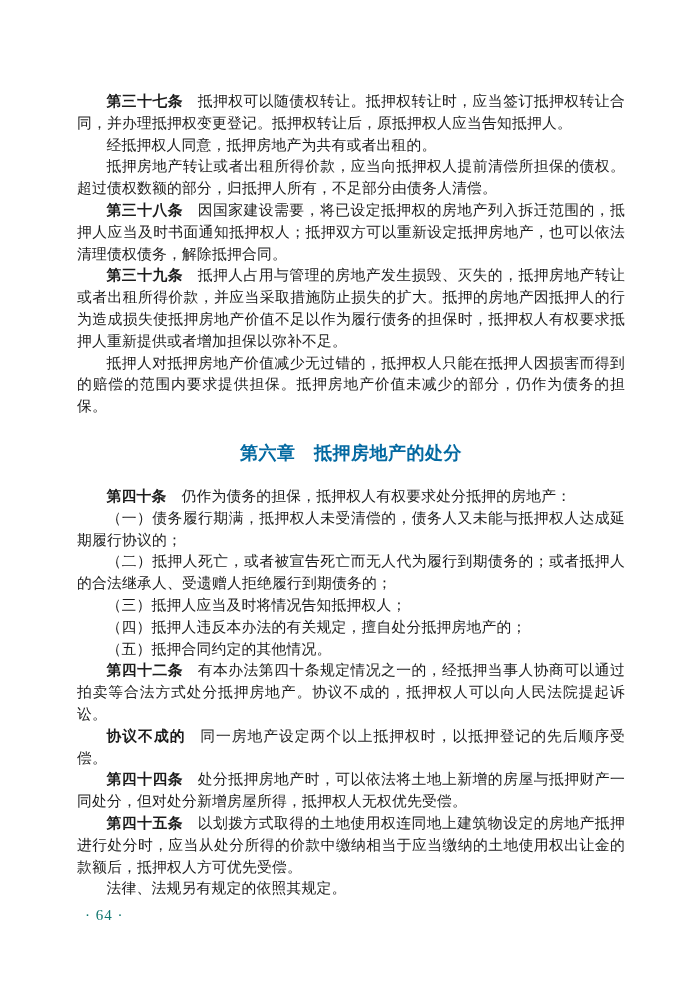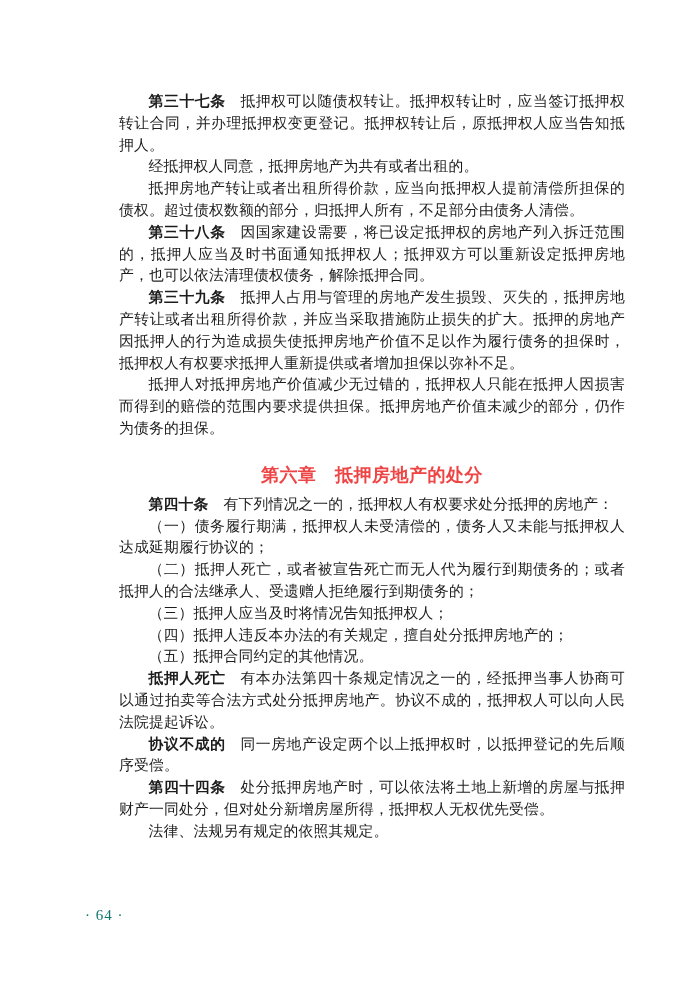--- a/index.html
+++ b/index.html
@@ -11,44 +11,44 @@
     position: relative;
     width: 699px;
     height: 982px;
     margin: 0 auto;
     background: #ffffff;
     overflow: hidden;
     font-family: "Liberation Serif", serif;
     color: #1c1c1c;
   }
   .content {
-    padding: 91px 74px 0 119px;
+    padding: 91px 74px 0 77px;
   }
   p.para {
     margin: 0;
     font-size: 14.8px;
     line-height: 21.8px;
     text-indent: 2em;
     text-align: justify;
     letter-spacing: 0.2px;
   }
   .art {
     font-family: "Liberation Sans", sans-serif;
     font-weight: 700;
     margin-right: 1em;
   }
   h2.chapter {
-    margin: 21px 0 5px 0;
+    margin: 21px 0 19px 0;
     font-family: "Liberation Sans", sans-serif;
     font-size: 18px;
     font-weight: 700;
     text-align: center;
     letter-spacing: 0.5px;
     line-height: 28px;
-    color: #ef4444;
+    color: #0369a1;
   }
   .pageno {
     position: absolute;
     left: 85px;
     top: 905px;
     font-size: 15px;
     line-height: 20px;
     font-family: "Liberation Serif", serif;
     color: #0f766e;
     letter-spacing: 1px;
@@ -67,38 +67,39 @@
     <p class="para"><span>抵押房地产转让或者出租所得价款，应当向抵押权人提前清偿所担保的债权。超过债权数额的部分，归抵押人所有，不足部分由债务人清偿。</span></p>
 
     <p class="para"><span class="art">第三十八条</span><span>因国家建设需要，将已设定抵押权的房地产列入拆迁范围的，抵押人应当及时书面通知抵押权人；抵押双方可以重新设定抵押房地产，也可以依法清理债权债务，解除抵押合同。</span></p>
 
     <p class="para"><span class="art">第三十九条</span><span>抵押人占用与管理的房地产发生损毁、灭失的，抵押房地产转让或者出租所得价款，并应当采取措施防止损失的扩大。抵押的房地产因抵押人的行为造成损失使抵押房地产价值不足以作为履行债务的担保时，抵押权人有权要求抵押人重新提供或者增加担保以弥补不足。</span></p>
 
     <p class="para"><span>抵押人对抵押房地产价值减少无过错的，抵押权人只能在抵押人因损害而得到的赔偿的范围内要求提供担保。抵押房地产价值未减少的部分，仍作为债务的担保。</span></p>
 
     <h2 class="chapter">第六章　抵押房地产的处分</h2>
 
-    <p class="para"><span class="art">第四十条</span><span>有下列情况之一的，抵押权人有权要求处分抵押的房地产：</span></p>
+    <p class="para"><span class="art">第四十条</span><span>仍作为债务的担保，抵押权人有权要求处分抵押的房地产：</span></p>
 
     <p class="para"><span>（一）债务履行期满，抵押权人未受清偿的，债务人又未能与抵押权人达成延期履行协议的；</span></p>
 
     <p class="para"><span>（二）抵押人死亡，或者被宣告死亡而无人代为履行到期债务的；或者抵押人的合法继承人、受遗赠人拒绝履行到期债务的；</span></p>
 
     <p class="para"><span>（三）抵押人应当及时将情况告知抵押权人；</span></p>
 
     <p class="para"><span>（四）抵押人违反本办法的有关规定，擅自处分抵押房地产的；</span></p>
 
     <p class="para"><span>（五）抵押合同约定的其他情况。</span></p>
 
-    <p class="para"><span class="art">抵押人死亡</span><span>有本办法第四十条规定情况之一的，经抵押当事人协商可以通过拍卖等合法方式处分抵押房地产。协议不成的，抵押权人可以向人民法院提起诉讼。</span></p>
+    <p class="para"><span class="art">第四十二条</span><span>有本办法第四十条规定情况之一的，经抵押当事人协商可以通过拍卖等合法方式处分抵押房地产。协议不成的，抵押权人可以向人民法院提起诉讼。</span></p>
 
 
     <p class="para"><span class="art">协议不成的</span><span>同一房地产设定两个以上抵押权时，以抵押登记的先后顺序受偿。</span></p>
 
     <p class="para"><span class="art">第四十四条</span><span>处分抵押房地产时，可以依法将土地上新增的房屋与抵押财产一同处分，但对处分新增房屋所得，抵押权人无权优先受偿。</span></p>
 
+    <p class="para"><span class="art">第四十五条</span><span>以划拨方式取得的土地使用权连同地上建筑物设定的房地产抵押进行处分时，应当从处分所得的价款中缴纳相当于应当缴纳的土地使用权出让金的款额后，抵押权人方可优先受偿。</span></p>
 
     <p class="para"><span>法律、法规另有规定的依照其规定。</span></p>
 
   </div>
 
   <div class="pageno">· 64 ·</div>
 </div>
 
 </body></html>

